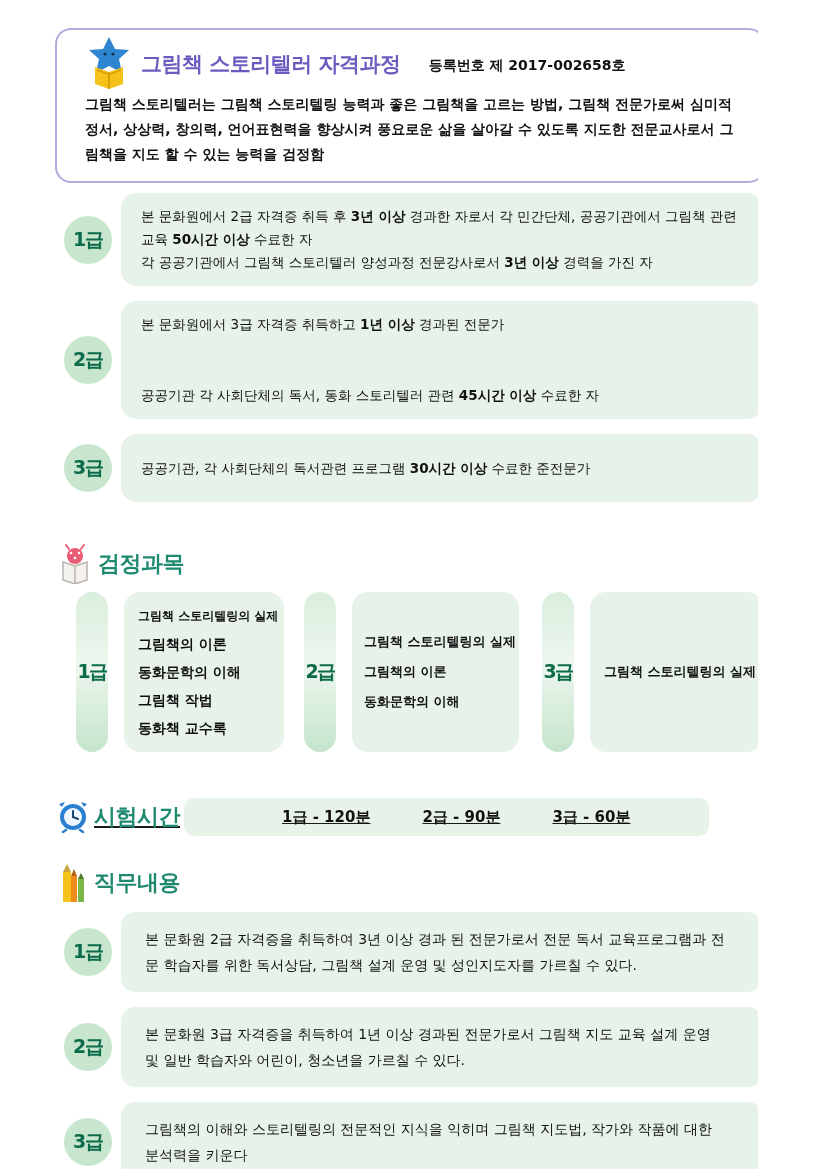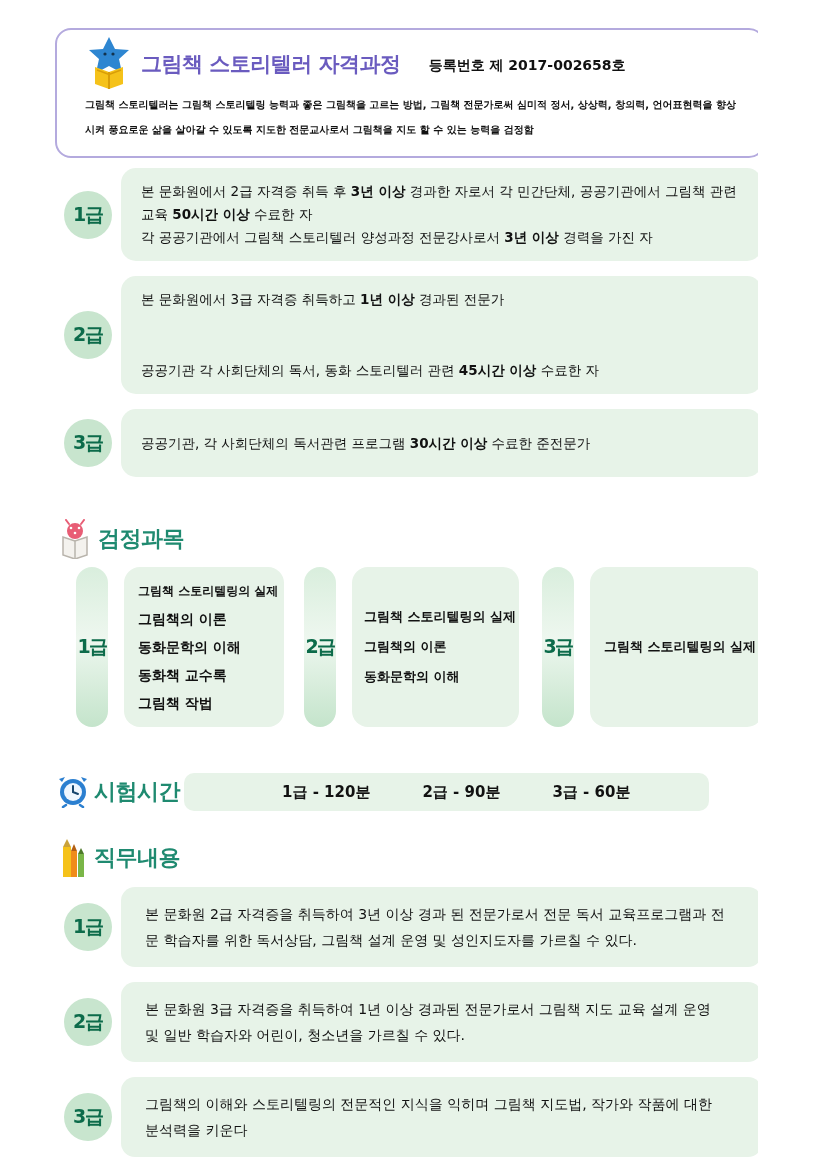--- a/index.html
+++ b/index.html
@@ -10,21 +10,21 @@
   
   .header-card {
     margin: 28px 0 0 55px; width: 710px; min-height: 130px;
     border: 2px solid #b4aade; border-radius: 16px;
     padding: 8px 26px 14px 28px; background: #ffffff;
   }
   .header-top { display: flex; align-items: center; }
   .mascot { width: 48px; height: 54px; margin: -2px 8px 0 0; flex: 0 0 auto; }
   .header-title { font-size: 21px; font-weight: 800; color: #6a5bbf; letter-spacing: -0.5px; }
   .header-reg { font-size: 14px; font-weight: 700; color: #111; margin-left: 28px; margin-top: 4px; text-align: center; }
-  .header-desc { font-size: 10px; font-weight: 600; line-height: 25px; margin-top: 2px; color: #111; }
+  .header-desc { font-size: 14px; font-weight: 600; line-height: 25px; margin-top: 2px; color: #111; }
 
   
   .section-head { display: flex; align-items: center; margin-left: 58px; }
   .section-head .s-icon { width: 34px; height: 40px; margin-right: 6px; flex: 0 0 auto; }
   .section-title { font-size: 22px; font-weight: 800; color: #1f8a70; letter-spacing: -0.5px; }
 
   
   .rows { margin: 10px 0 0 64px; width: 698px; }
   .row { display: flex; align-items: center; margin-bottom: 15px; }
   .level-circle {
@@ -62,21 +62,21 @@
   .subject-box .item.small { font-size: 12px; }
   .sub-box-1 { width: 160px; }
   .sub-box-2 { width: 167px; padding-left: 12px; }
   .sub-box-2 .item { font-size: 13px; line-height: 30px; }
   .sub-box-3 { width: 173px; }
   .sub-box-3 .item { font-size: 13px; }
   .gap-a { width: 20px; flex: 0 0 auto; }
   .gap-b { width: 23px; flex: 0 0 auto; }
 
   
-  .time-section { display: flex; align-items: center; margin: 46px 0 0 58px; }
+  .time-section { display: flex; align-items: center; margin: 46px 0 0 58px; text-decoration: underline; }
   .time-box {
     width: 525px; height: 38px; margin-left: 4px; background: #e7f3e8; border-radius: 10px;
     display: flex; align-items: center; padding-left: 98px;
   }
   .time-item { font-size: 15px; font-weight: 700; color: #111; margin-right: 52px; white-space: nowrap; }
 
   
   .duties-head { margin-top: 26px; }
   .duties-rows { margin-top: 8px; }
   .duty-box { min-height: 78px; padding: 14px 34px 14px 24px; font-size: 14px; line-height: 26px; font-weight: 500; border-radius: 14px; }
@@ -140,22 +140,22 @@
     </svg>
     <div class="section-title">검정과목</div>
   </div>
 
   <div class="subjects-row">
     <div class="level-pill">1급</div>
     <div class="subject-box sub-box-1">
       <div class="item small">그림책 스토리텔링의 실제</div>
       <div class="item">그림책의 이론</div>
       <div class="item">동화문학의 이해</div>
+      <div class="item">그림책 작법</div>
       <div class="item">동화책 교수록</div>
-      <div class="item">그림책 작법</div>
     </div>
     <div class="gap-a"></div>
     <div class="level-pill">2급</div>
     <div class="subject-box sub-box-2">
       <div class="item">그림책 스토리텔링의 실제</div>
       <div class="item">그림책의 이론</div>
       <div class="item">동화문학의 이해</div>
     </div>
     <div class="gap-b"></div>
     <div class="level-pill">3급</div>

